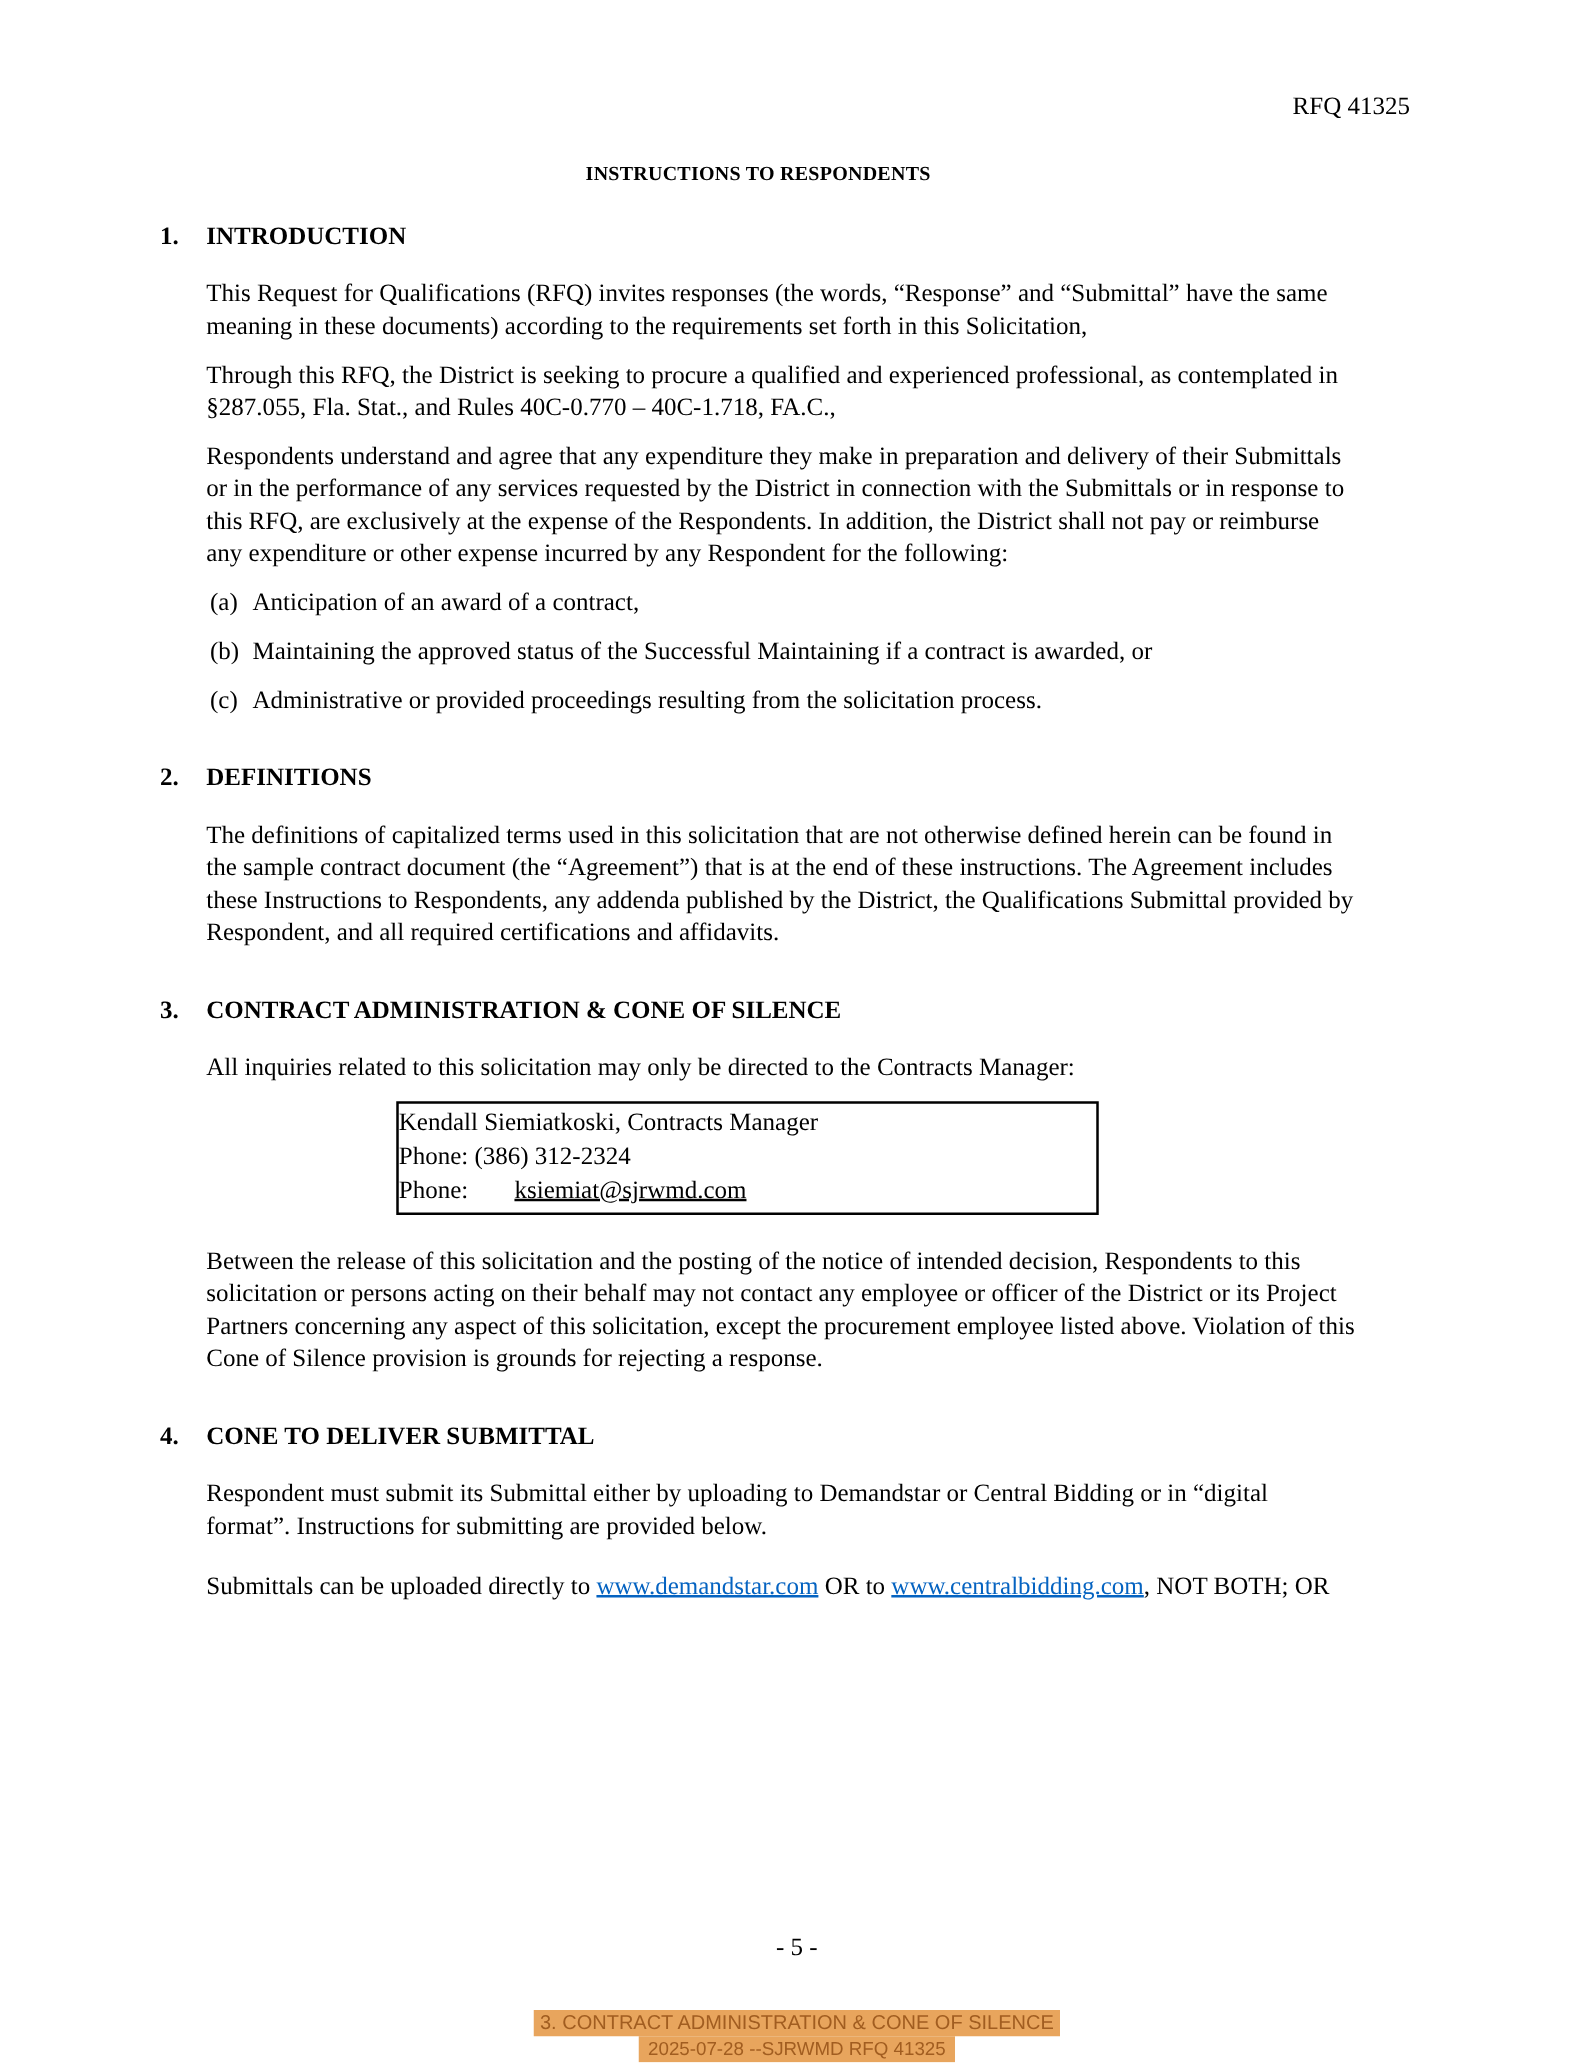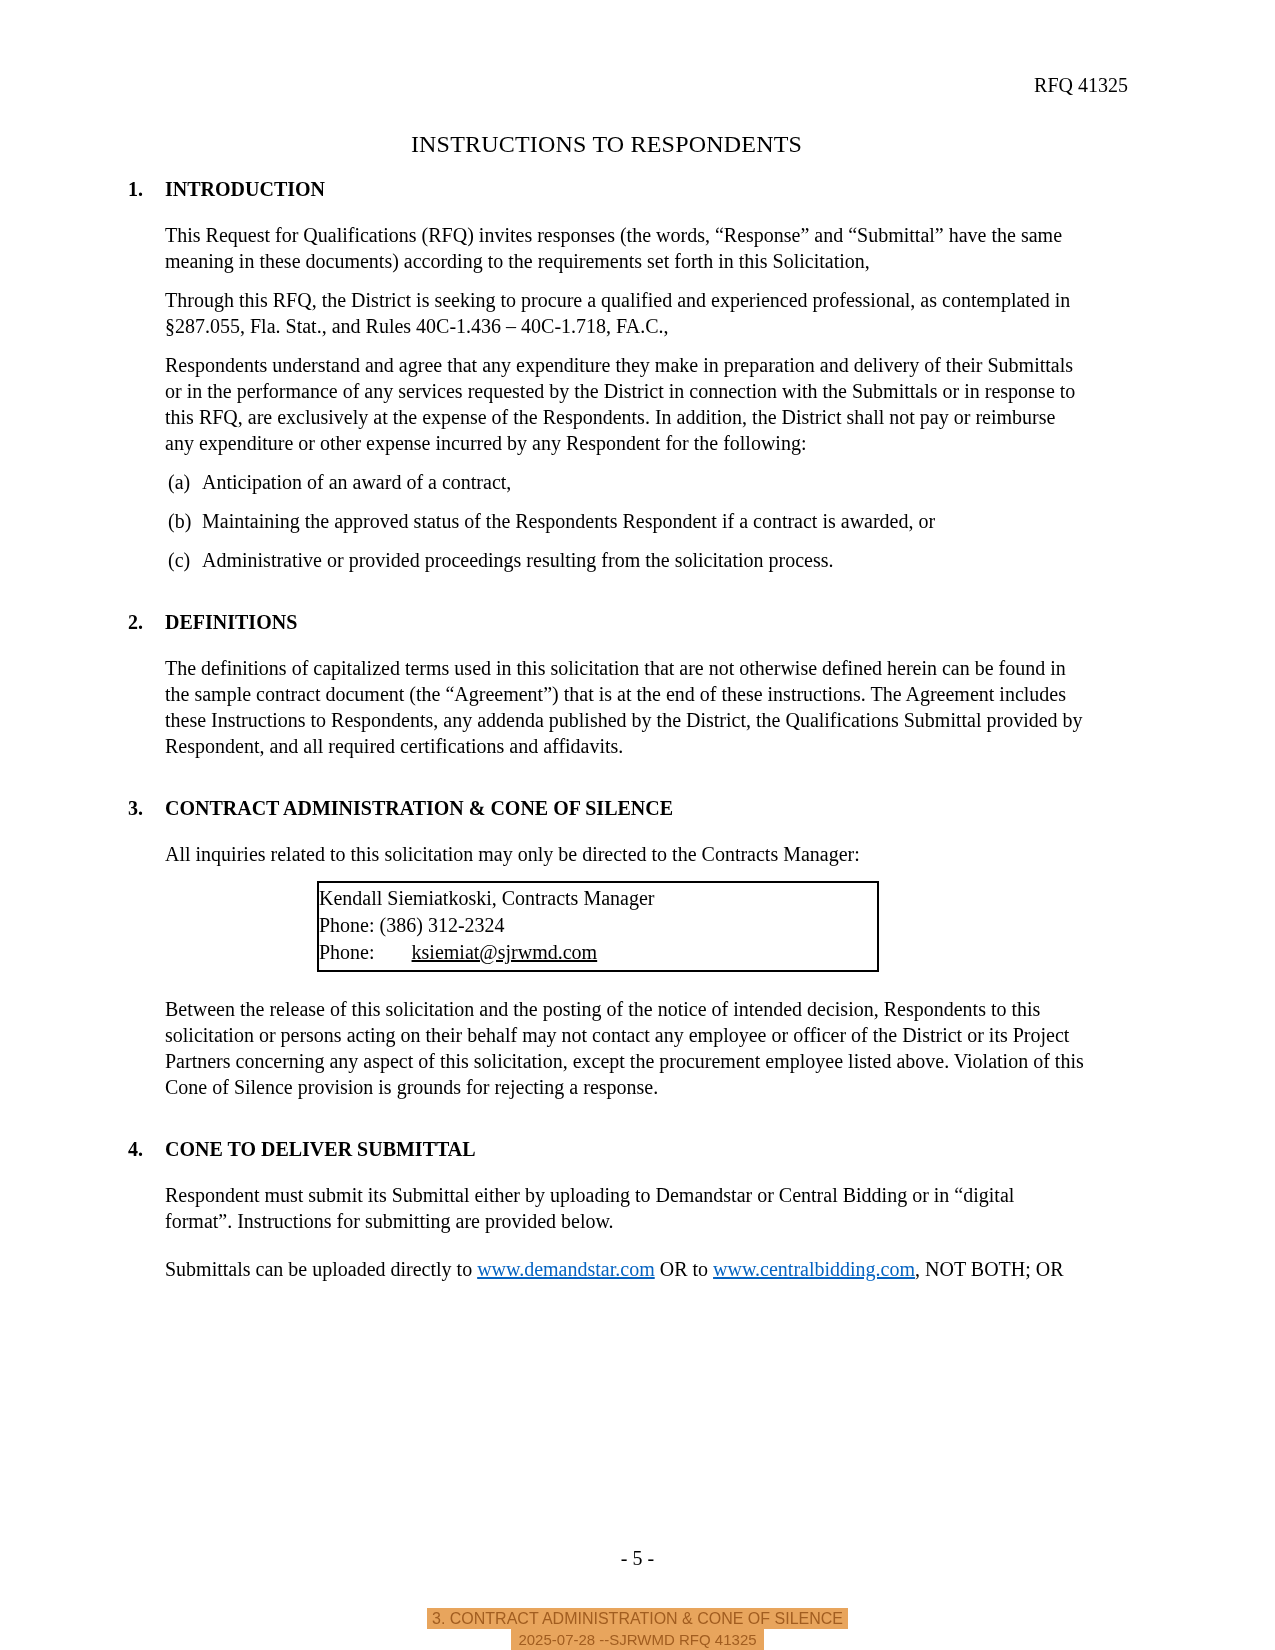--- a/index.html
+++ b/index.html
@@ -18,22 +18,22 @@
     top: 74px;
     right: 147px;
     font-size: 20px;
   }
   .title {
     position: absolute;
     top: 131px;
     left: 128px;
     width: 957px;
     text-align: center;
-    font-weight: normal;
-    font-size: 24px;
+    font-weight: bold;
+    font-size: 16px;
     letter-spacing: 0.2px;
   }
   .content {
     position: absolute;
     top: 176px;
     left: 128px;
     width: 957px;
   }
   .section { margin-top: 36px; }
   .section:first-child { margin-top: 0; }
@@ -113,29 +113,29 @@
 
   <div class="content">
 
     <div class="section">
       <div class="sec-head">
         <span class="sec-num">1.</span>
         <span class="sec-title">INTRODUCTION</span>
       </div>
       <div class="sec-body">
         <p>This Request for Qualifications (RFQ) invites responses (the words, “Response” and “Submittal” have the same meaning in these documents) according to the requirements set forth in this Solicitation,</p>
-        <p>Through this RFQ, the District is seeking to procure a qualified and experienced professional, as contemplated in §287.055, Fla. Stat., and Rules 40C-1.436 – 40C-1.718, FA.C.,</p>
+        <p>Through this RFQ, the District is seeking to procure a qualified and experienced professional, as contemplated in §287.055, Fla. Stat., and Rules 40C-0.770 – 40C-1.718, FA.C.,</p>
         <p>Respondents understand and agree that any expenditure they make in preparation and delivery of their Submittals or in the performance of any services requested by the District in connection with the Submittals or in response to this RFQ, are exclusively at the expense of the Respondents. In addition, the District shall not pay or reimburse any expenditure or other expense incurred by any Respondent for the following:</p>
         <div class="li">
           <span class="li-label">(a)</span>
           <span class="li-text">Anticipation of an award of a contract,</span>
         </div>
         <div class="li">
           <span class="li-label">(b)</span>
-          <span class="li-text">Maintaining the approved status of the Respondents Respondent if a contract is awarded, or</span>
+          <span class="li-text">Maintaining the approved status of the Successful Maintaining if a contract is awarded, or</span>
         </div>
         <div class="li">
           <span class="li-label">(c)</span>
           <span class="li-text">Administrative or provided proceedings resulting from the solicitation process.</span>
         </div>
       </div>
     </div>
 
     <div class="section">
       <div class="sec-head">

